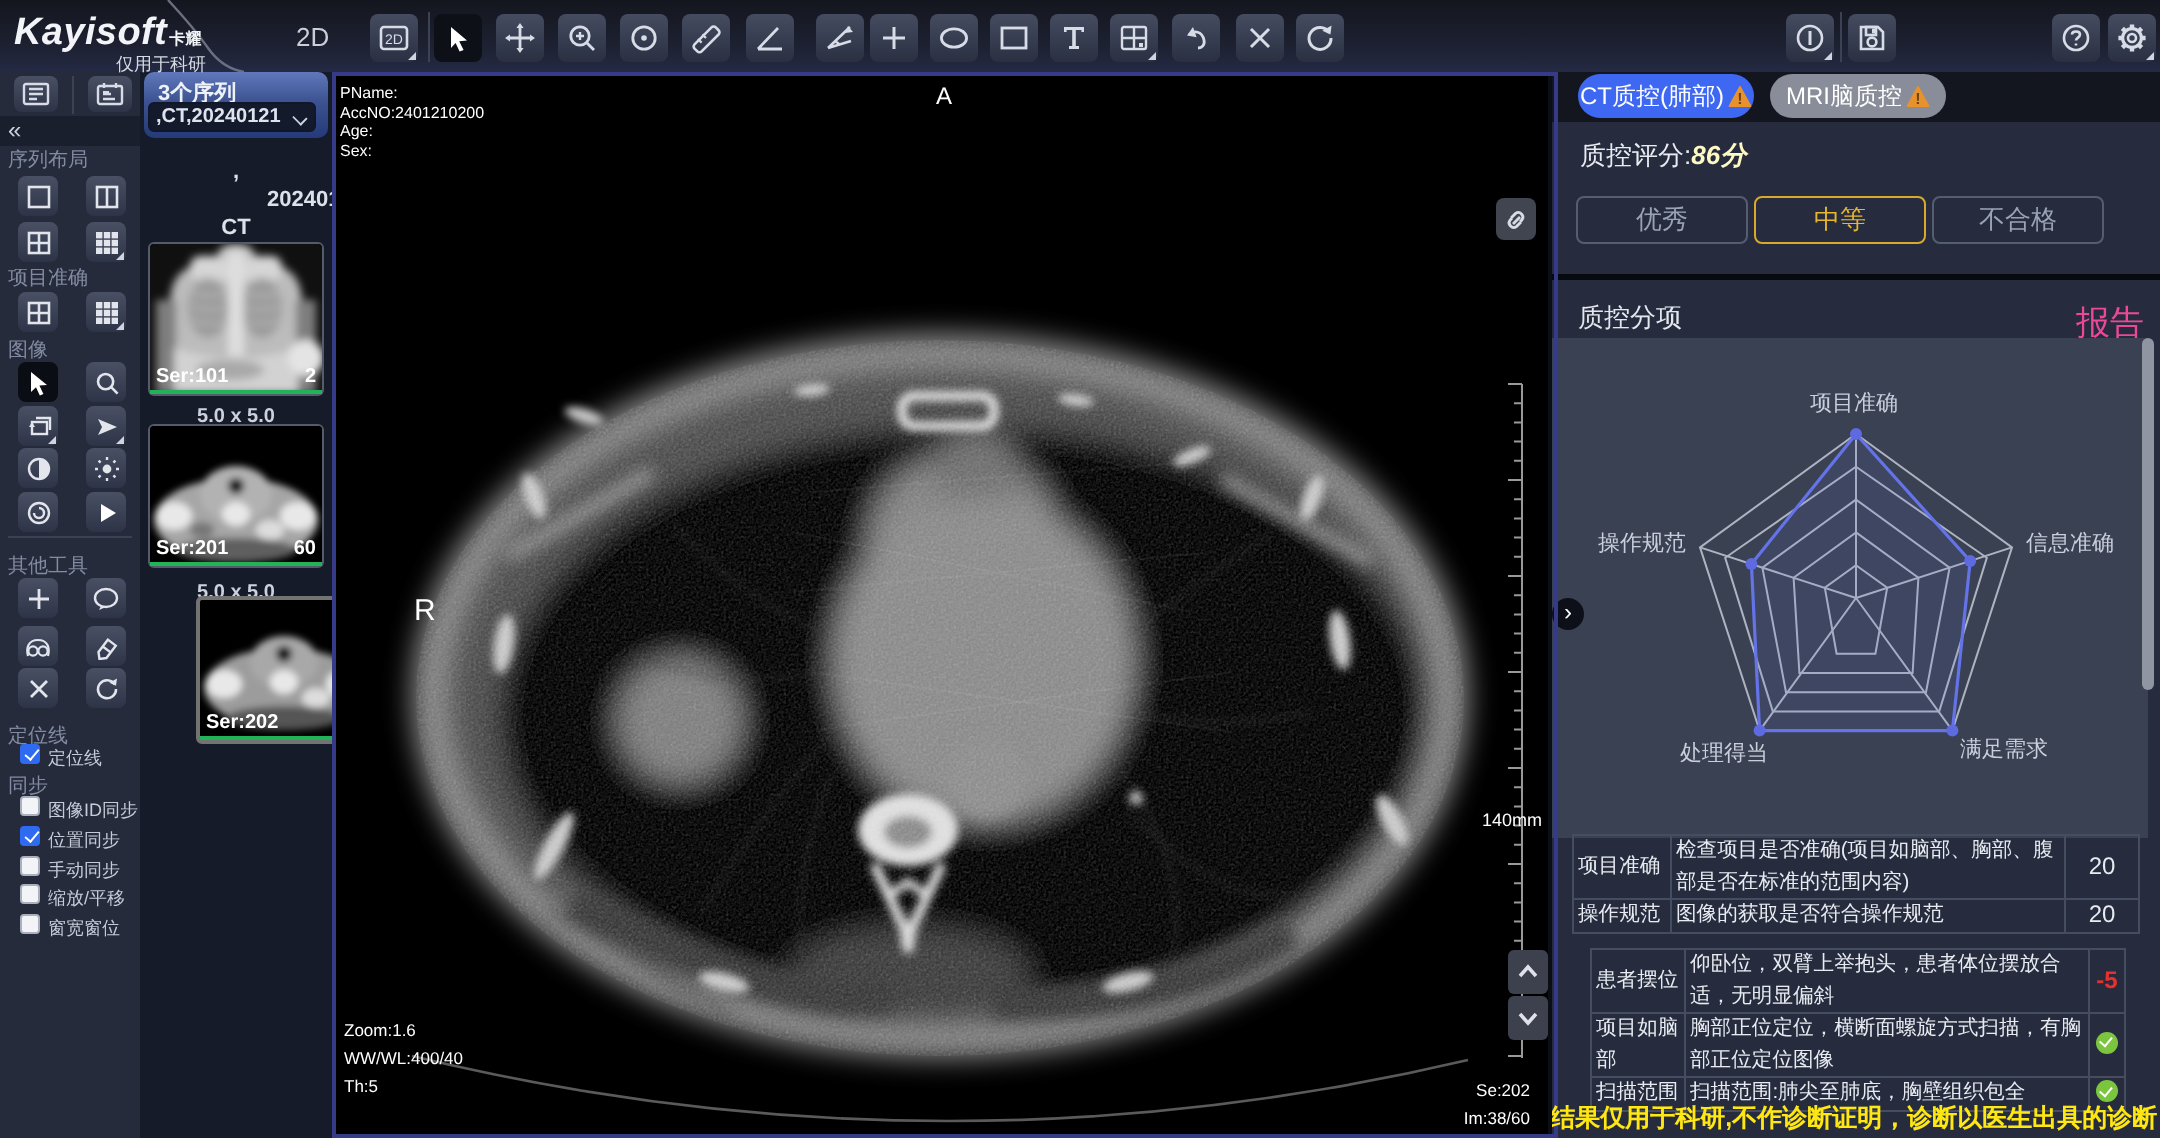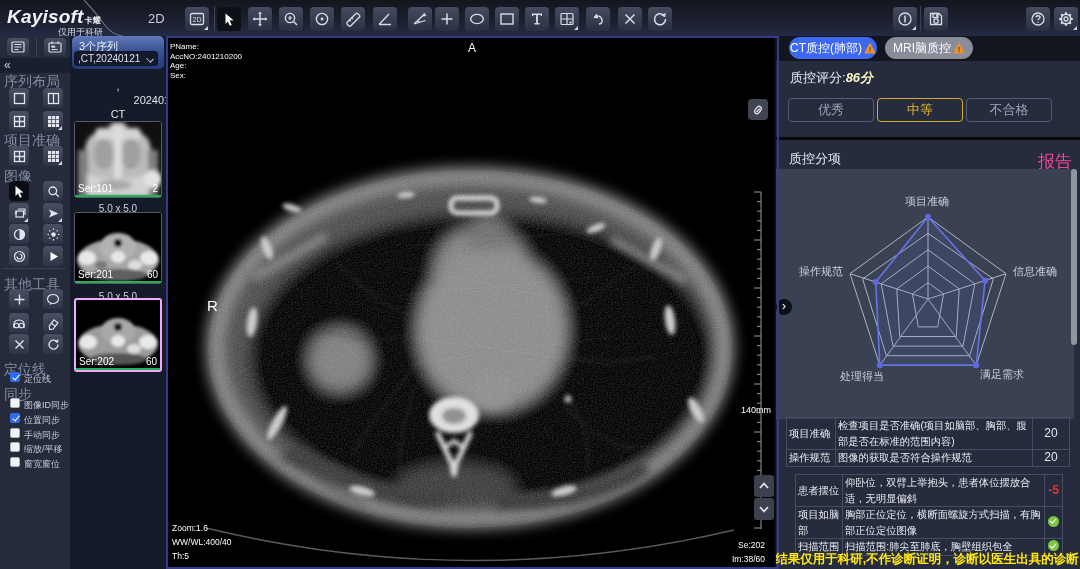--- a/index.html
+++ b/index.html
@@ -20,35 +20,35 @@
   justify-content:center; }
 .tbtn.sel { background:#0e1018; }
 .tbtn svg { display:block; }
 .tsep { position:absolute; top:6px; width:1px; height:25px; background:#3c4254; }
 .corner { position:absolute; right:1px; bottom:1px; width:0; height:0;
   border-left:4px solid transparent; border-bottom:4px solid #cfd4e0; }
 
 
 #leftbar { position:absolute; left:0; top:36px; width:70px; height:533px;
   background:#262b3c; }
-.lsec { position:absolute; left:4px; color:#828ba2; font-size:14px; white-space:nowrap; }
+.lsec { position:absolute; left:4px; color:#828ba2; font-size:10px; white-space:nowrap; }
 .lbtn { position:absolute; width:20px; height:20px; border-radius:4px;
   background:linear-gradient(#4a5064,#2e3447); display:flex; align-items:center;
   justify-content:center; }
 .lbtn.sel { background:#0b0d14; }
 .chk { position:absolute; width:10px; height:10px; border-radius:2px;
   background:#f2f4f7; border:1px solid #aab0bd; }
 .chk.on { background:#2f6bf0; border-color:#2f6bf0; }
 .chk.on:after { content:""; position:absolute; left:2.5px; top:0px; width:3px;
   height:6px; border:solid #fff; border-width:0 1.6px 1.6px 0; transform:rotate(40deg); }
 .clab { position:absolute; color:#c6cbd8; font-size:9px; white-space:nowrap; }
 
 
 #thumbs { position:absolute; left:70px; top:36px; width:96px; height:533px;
-  background:#161b29; }
+  background:#161b29;font-weight:bold; }
 #serhdr { position:absolute; left:2px; top:0px; width:92px; height:33px;
   border-radius:5px; background:linear-gradient(#64080,#000); 
   background:linear-gradient(#6079bc,#3c5291 45%,#253a78); }
 #serhdr .t { position:absolute; left:7px; top:3px; color:#eef1f8; font-size:11px; }
 #sersel { position:absolute; left:4px; top:15px; width:84px; height:15px;
   border-radius:3px; background:#131a2c; border:1px solid #11162a; color:#dfe3ee;
   font-size:10px; line-height:13px; padding-left:3px; }
 #sersel .ch { position:absolute; right:4px; top:4px; width:6px; height:6px;
   border:solid #cfd4e0; border-width:0 1.5px 1.5px 0; transform:rotate(45deg) scale(1,0.8); }
 .thdate { position:absolute; width:96px; text-align:center; color:#dde1ea; font-size:11px; }
@@ -340,21 +340,21 @@
           <circle cx="43" cy="30" r="4" fill="#111"></circle>
           <ellipse cx="43" cy="44" rx="7" ry="6" fill="#e8e8e8"></ellipse>
           <ellipse cx="43" cy="62" rx="30" ry="6" fill="#5e5e5e"></ellipse>
         </g>
       </svg>
       <div class="ser">Ser:201</div>
         <div class="num">60</div>
         <div class="bar"></div>
     </div>
     <div class="thlab" style="top:255px;">5.0 x 5.0</div>
-    <div class="thumb" style="top:262px;height:74px;border:2px solid #f0abfc;">
+    <div class="thumb" style="top:262px;height:74px;border:2px solid #737373;margin-left:24px;">
       <svg width="84" height="68" viewBox="0 0 84 68">
         <defs>
             <filter id="tb3" x="-20%" y="-20%" width="140%" height="140%">
               <feGaussianBlur stdDeviation="1.8"></feGaussianBlur>
             </filter>
           </defs>
         <rect width="84" height="68" fill="#000"></rect>
         <g filter="url(#tb3)">
           <ellipse cx="42" cy="44" rx="40" ry="20" fill="#9c9c9c"></ellipse>
           <ellipse cx="42" cy="31" rx="17" ry="13" fill="#a8a8a8"></ellipse>
@@ -459,21 +459,21 @@
       <g stroke="#999" stroke-width="1">
         <path d="M595 156 V493"></path>
         <path d="M595 156 h-7 M595 204 h-7 M595 252 h-7 M595 300 h-7 M595 348 h-7 M595 396 h-7 M595 444 h-7 M595 492 h-7"></path>
         <path d="M595 165.6 h-4 M595 175.2 h-4 M595 184.8 h-4 M595 194.4 h-4 M595 213.6 h-4 M595 223.2 h-4 M595 232.8 h-4 M595 242.4 h-4 M595 261.6 h-4 M595 271.2 h-4 M595 280.8 h-4 M595 290.4 h-4 M595 309.6 h-4 M595 319.2 h-4 M595 328.8 h-4 M595 338.4 h-4 M595 357.6 h-4 M595 367.2 h-4 M595 376.8 h-4 M595 386.4 h-4 M595 405.6 h-4 M595 415.2 h-4 M595 424.8 h-4 M595 434.4 h-4 M595 453.6 h-4 M595 463.2 h-4 M595 472.8 h-4 M595 482.4 h-4"></path>
       </g>
     </svg>
     <div class="ov" style="left:2px;top:4px;">PName:<br>AccNO:2401210200<br>Age:<br>Sex:</div>
     <div class="ov" style="left:300px;top:6px;font-size:12px;">A</div>
     <div class="ov" style="left:39px;top:263px;font-size:15px;">R</div>
     <div class="ov" style="right:3px;top:368px;font-size:9px;">140mm</div>
-    <div class="ov big" style="left:4px;bottom:4px;">Zoom:1.6<br>WW/WL:400/40<br>Th:5</div>
+    <div class="ov big" style="left:4px;bottom:17px;">Zoom:1.6<br>WW/WL:400/40<br>Th:5</div>
     <div class="ov r big" style="right:9px;bottom:1px;">Se:202<br>Im:38/60</div>
     <div style="position:absolute;left:580px;top:61px;width:20px;height:21px;background:#40454f;border-radius:4px;">
       <svg width="20" height="21" viewBox="0 0 20 21" fill="none" stroke="#d8dce6" stroke-width="1.4">
           <path d="M8.5 12.5 L12 9 M7.5 9.5 L9.8 7.2 A2.3 2.3 0 0 1 13 10.4 L12 11.5 M12.5 11.5 L10.2 13.8 A2.3 2.3 0 0 1 7 10.6 L8 9.5" transform="translate(0,0.5)"></path>
         </svg>
     </div>
     <div style="position:absolute;left:586px;top:437px;width:20px;height:22px;background:#3d414d;border-radius:3px;">
       <svg width="20" height="22" viewBox="0 0 20 22">
           <path d="M6 13 L10 8.5 L14 13" stroke="#dfe2ea" stroke-width="1.8" fill="none"></path>
         </svg>

